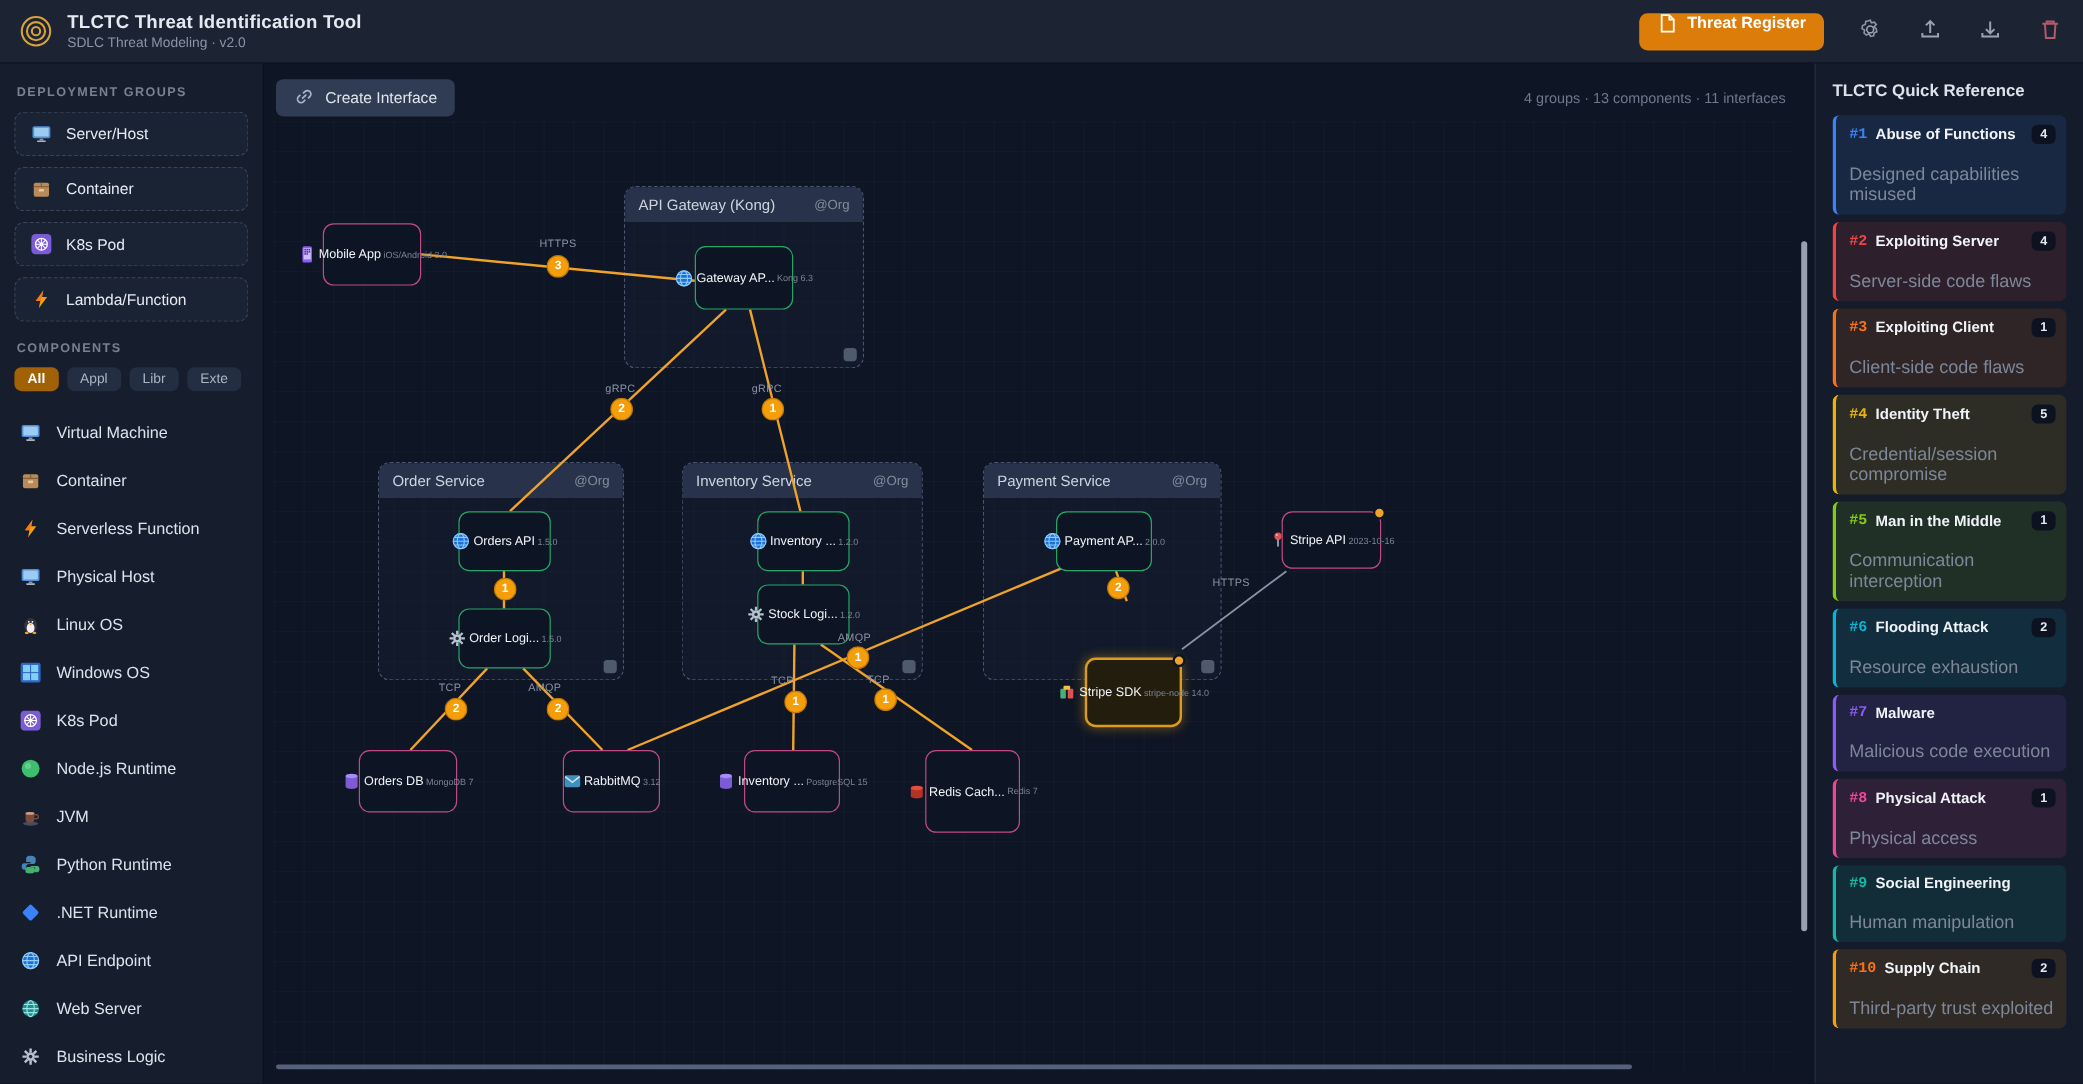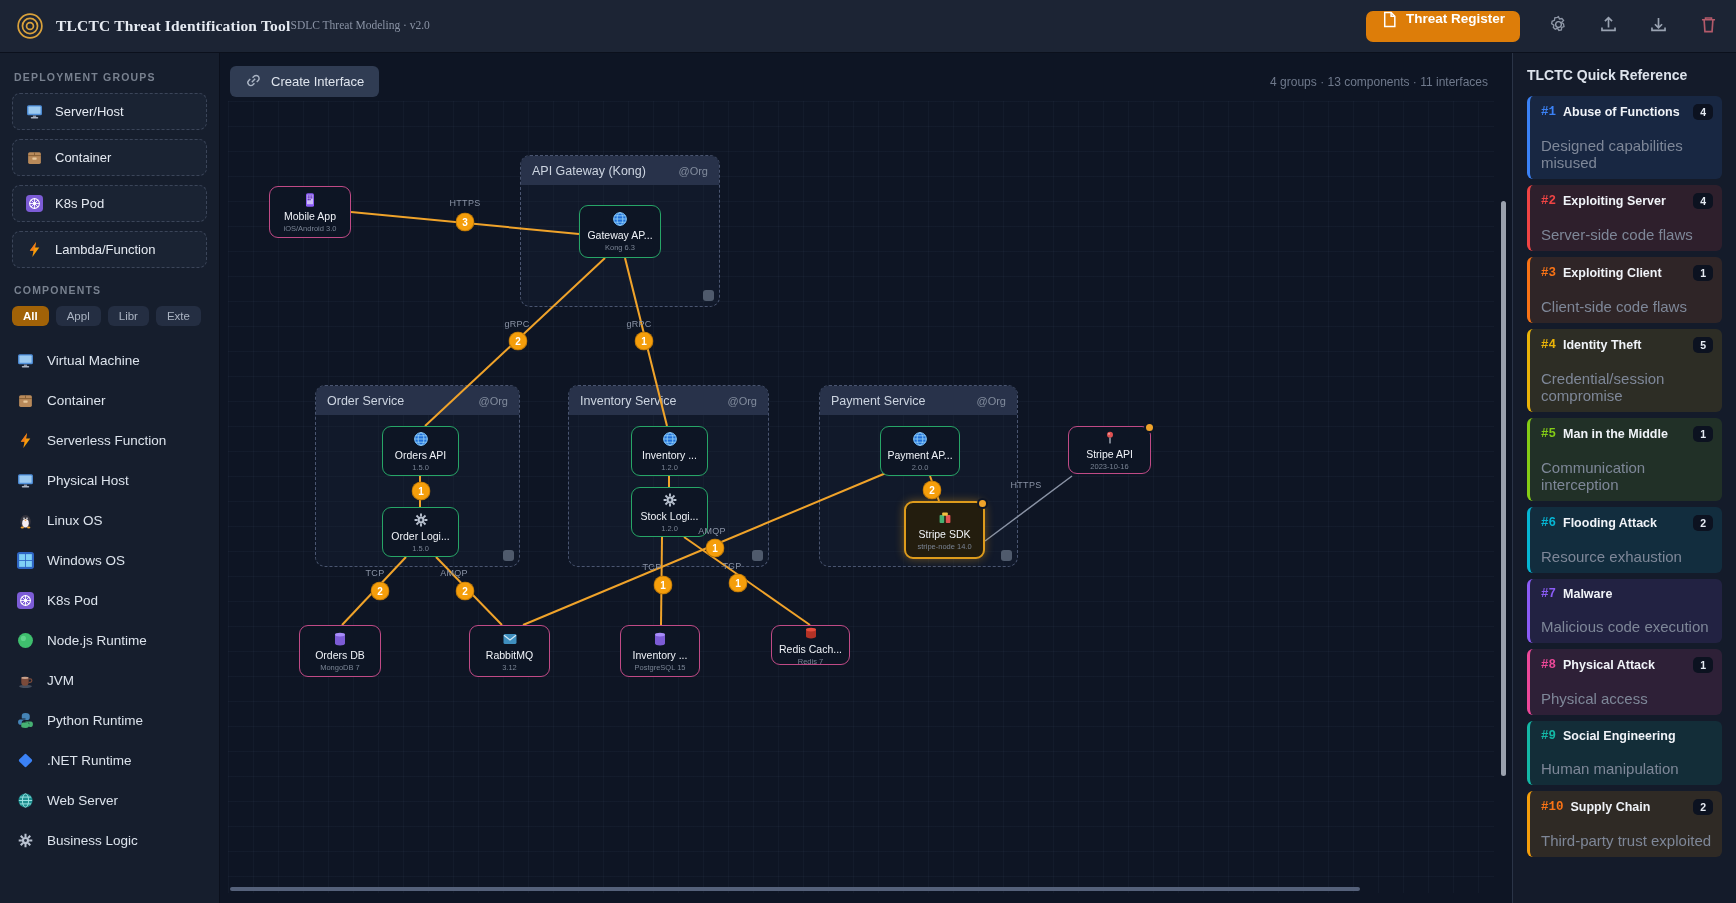--- a/index.html
+++ b/index.html
@@ -4,21 +4,21 @@
 <style>
   * { margin:0; padding:0; box-sizing:border-box; }
   html,body { width:1736px; height:903px; overflow:hidden; background:#0e1524;
     font-family:"Liberation Sans", sans-serif; color:#e5eaf2; }
   .app { width:1736px; height:903px; display:flex; flex-direction:column; }
 
   
   header { height:53px; background:#1c2434; display:flex; align-items:center;
     padding:0 16px; flex:0 0 auto; border-bottom:1px solid #0b101c; }
   .logo { width:28px; height:28px; margin-right:12px; display:flex; align-items:center; }
-  .htitles { display:flex; flex-direction:row;font-family:Liberation Serif, serif; }
+  .htitles { display:flex; flex-direction:column; }
   .htitle { font-size:15.5px; font-weight:bold; letter-spacing:.2px; }
   .hsub { font-size:11.5px; color:#8a93a5; margin-top:2px; }
   .hactions { margin-left:auto; display:flex; align-items:center; gap:26px; }
   .btn-threat { display:flex; gap:8px; background:#dd7d09;
     border:none; color:#fff; font-size:13.5px; font-weight:600; height:31px;
     padding:0 15px; border-radius:7px; cursor:pointer; font-family:inherit; }
   .iconbtn { background:none; border:none; cursor:pointer; width:24px; height:24px;
     display:flex; align-items:center; justify-content:center; }
   .iconbtn svg { width:19px; height:19px; }
 
@@ -59,30 +59,30 @@
     background:rgba(28,38,58,0.25); z-index:1; }
   .ghead { height:29px; background:#28324a; border-radius:8px 8px 0 0; display:flex;
     align-items:center; justify-content:space-between; padding:0 11px; cursor:grab; }
   .gname { font-size:12.5px; color:#ccd4e0; }
   .gorg { font-size:11px; color:#828c9d; }
   .ghandle { position:absolute; right:5px; bottom:5px; width:11px; height:11px;
     border-radius:3px; background:#5b6678; opacity:.85; cursor:nwse-resize; }
 
   svg.edges { position:absolute; inset:0; z-index:2; }
   .node { position:absolute; z-index:3; background:#0d1524; border-radius:9px;
-    display:flex; flex-direction:column; align-items:center; justify-content:center;
+    display:flex; flex-direction:row; align-items:center; justify-content:center;
     gap:2px; cursor:grab; padding:3px; }
   .node .nic { height:16px; display:flex; align-items:center; }
   .node .nic svg { width:16px; height:16px; }
   .node .ntitle { font-size:10.5px; color:#f0f3f8; white-space:nowrap; }
   .node .nsub { font-size:7.5px; color:#7a8494; white-space:nowrap; }
   .node.green { border:1.5px solid #27a567; }
   .node.pink { border:1.5px solid #c04a86; }
   .node.amber { border:2px solid #dd9b1c; background:#231d0e;
-    box-shadow:0 0 10px rgba(221,155,28,.45); }
+    box-shadow:0 0 10px rgba(221,155,28,.45);margin-top:47px; }
   .ndot { position:absolute; top:-5px; right:-5px; width:11px; height:11px;
     border-radius:50%; background:#f0a32a; border:2px solid #0e1524; }
 
   .ebadge { position:absolute; z-index:4; width:19px; height:19px; border-radius:50%;
     background:#f59e0b; color:#fff; font-size:10px; font-weight:bold; display:flex;
     align-items:center; justify-content:center; transform:translate(-50%,-50%);
     border:1px solid rgba(90,50,0,.35); cursor:pointer; }
   .elabel { position:absolute; z-index:4; font-size:9px; color:#8a93a5;
     transform:translate(-50%,-50%); letter-spacing:.3px; }
 
@@ -321,20 +321,31 @@
             <span class="ic">
               <svg viewBox="0 0 16 16">
                 <rect x="3.2" y="3.2" width="9.6" height="9.6" rx="1.5" transform="rotate(45 8 8)" fill="#3b82f6"></rect>
               </svg>
             </span>
             <span>.NET Runtime</span>
           </div>
           <div class="citem">
             <span class="ic">
               <svg viewBox="0 0 16 16">
+                <circle cx="8" cy="8" r="6.6" fill="#1e6fd9"></circle>
+                <circle cx="8" cy="8" r="6.3" fill="none" stroke="#8ecdf7" stroke-width="1"></circle>
+                <ellipse cx="8" cy="8" rx="2.9" ry="6.3" fill="none" stroke="#8ecdf7" stroke-width="0.9"></ellipse>
+                <path d="M1.8 8h12.4M2.7 4.8h10.6M2.7 11.2h10.6" stroke="#8ecdf7" stroke-width="0.9"></path>
+              </svg>
+            </span>
+            <span>API Endpoint</span>
+          </div>
+          <div class="citem">
+            <span class="ic">
+              <svg viewBox="0 0 16 16">
                 <circle cx="8" cy="8" r="6.6" fill="#1f8f8f"></circle>
                 <ellipse cx="8" cy="8" rx="2.9" ry="6.3" fill="none" stroke="#9ce3e3" stroke-width="0.9"></ellipse>
                 <path d="M1.8 8h12.4M2.7 4.8h10.6M2.7 11.2h10.6" stroke="#9ce3e3" stroke-width="0.9"></path>
               </svg>
             </span>
             <span>Web Server</span>
           </div>
           <div class="citem">
             <span class="ic">
               <svg viewBox="0 0 16 16">
@@ -567,21 +578,21 @@
         <div class="node pink" style="left: 400px; top: 572px; width: 80px; height: 52px;">
           <span class="ic nic">
             <svg viewBox="0 0 16 16">
               <path d="M3 3.6v8.8c0 1.1 2.2 2 5 2s5-.9 5-2V3.6" fill="#7c5cd6"></path>
               <ellipse cx="8" cy="3.6" rx="5" ry="1.9" fill="#a78bfa"></ellipse>
             </svg>
           </span>
           <span class="ntitle">Inventory ...</span>
           <span class="nsub">PostgreSQL 15</span>
         </div>
-        <div class="node pink" style="left: 551px; top: 572px; width: 79px; height: 40px;">
+        <div class="node pink" style="left: 551px; top: 572px; width: 79px; height: 69px;">
           <span class="ic nic">
             <svg viewBox="0 0 16 16">
               <path d="M3 4.6v7c0 1 2.2 1.8 5 1.8s5-.8 5-1.8v-7" fill="#b33226"></path>
               <ellipse cx="8" cy="4.6" rx="5" ry="1.9" fill="#e74c3c"></ellipse>
             </svg>
           </span>
           <span class="ntitle">Redis Cach...</span>
           <span class="nsub">Redis 7</span>
         </div>
       </main>

